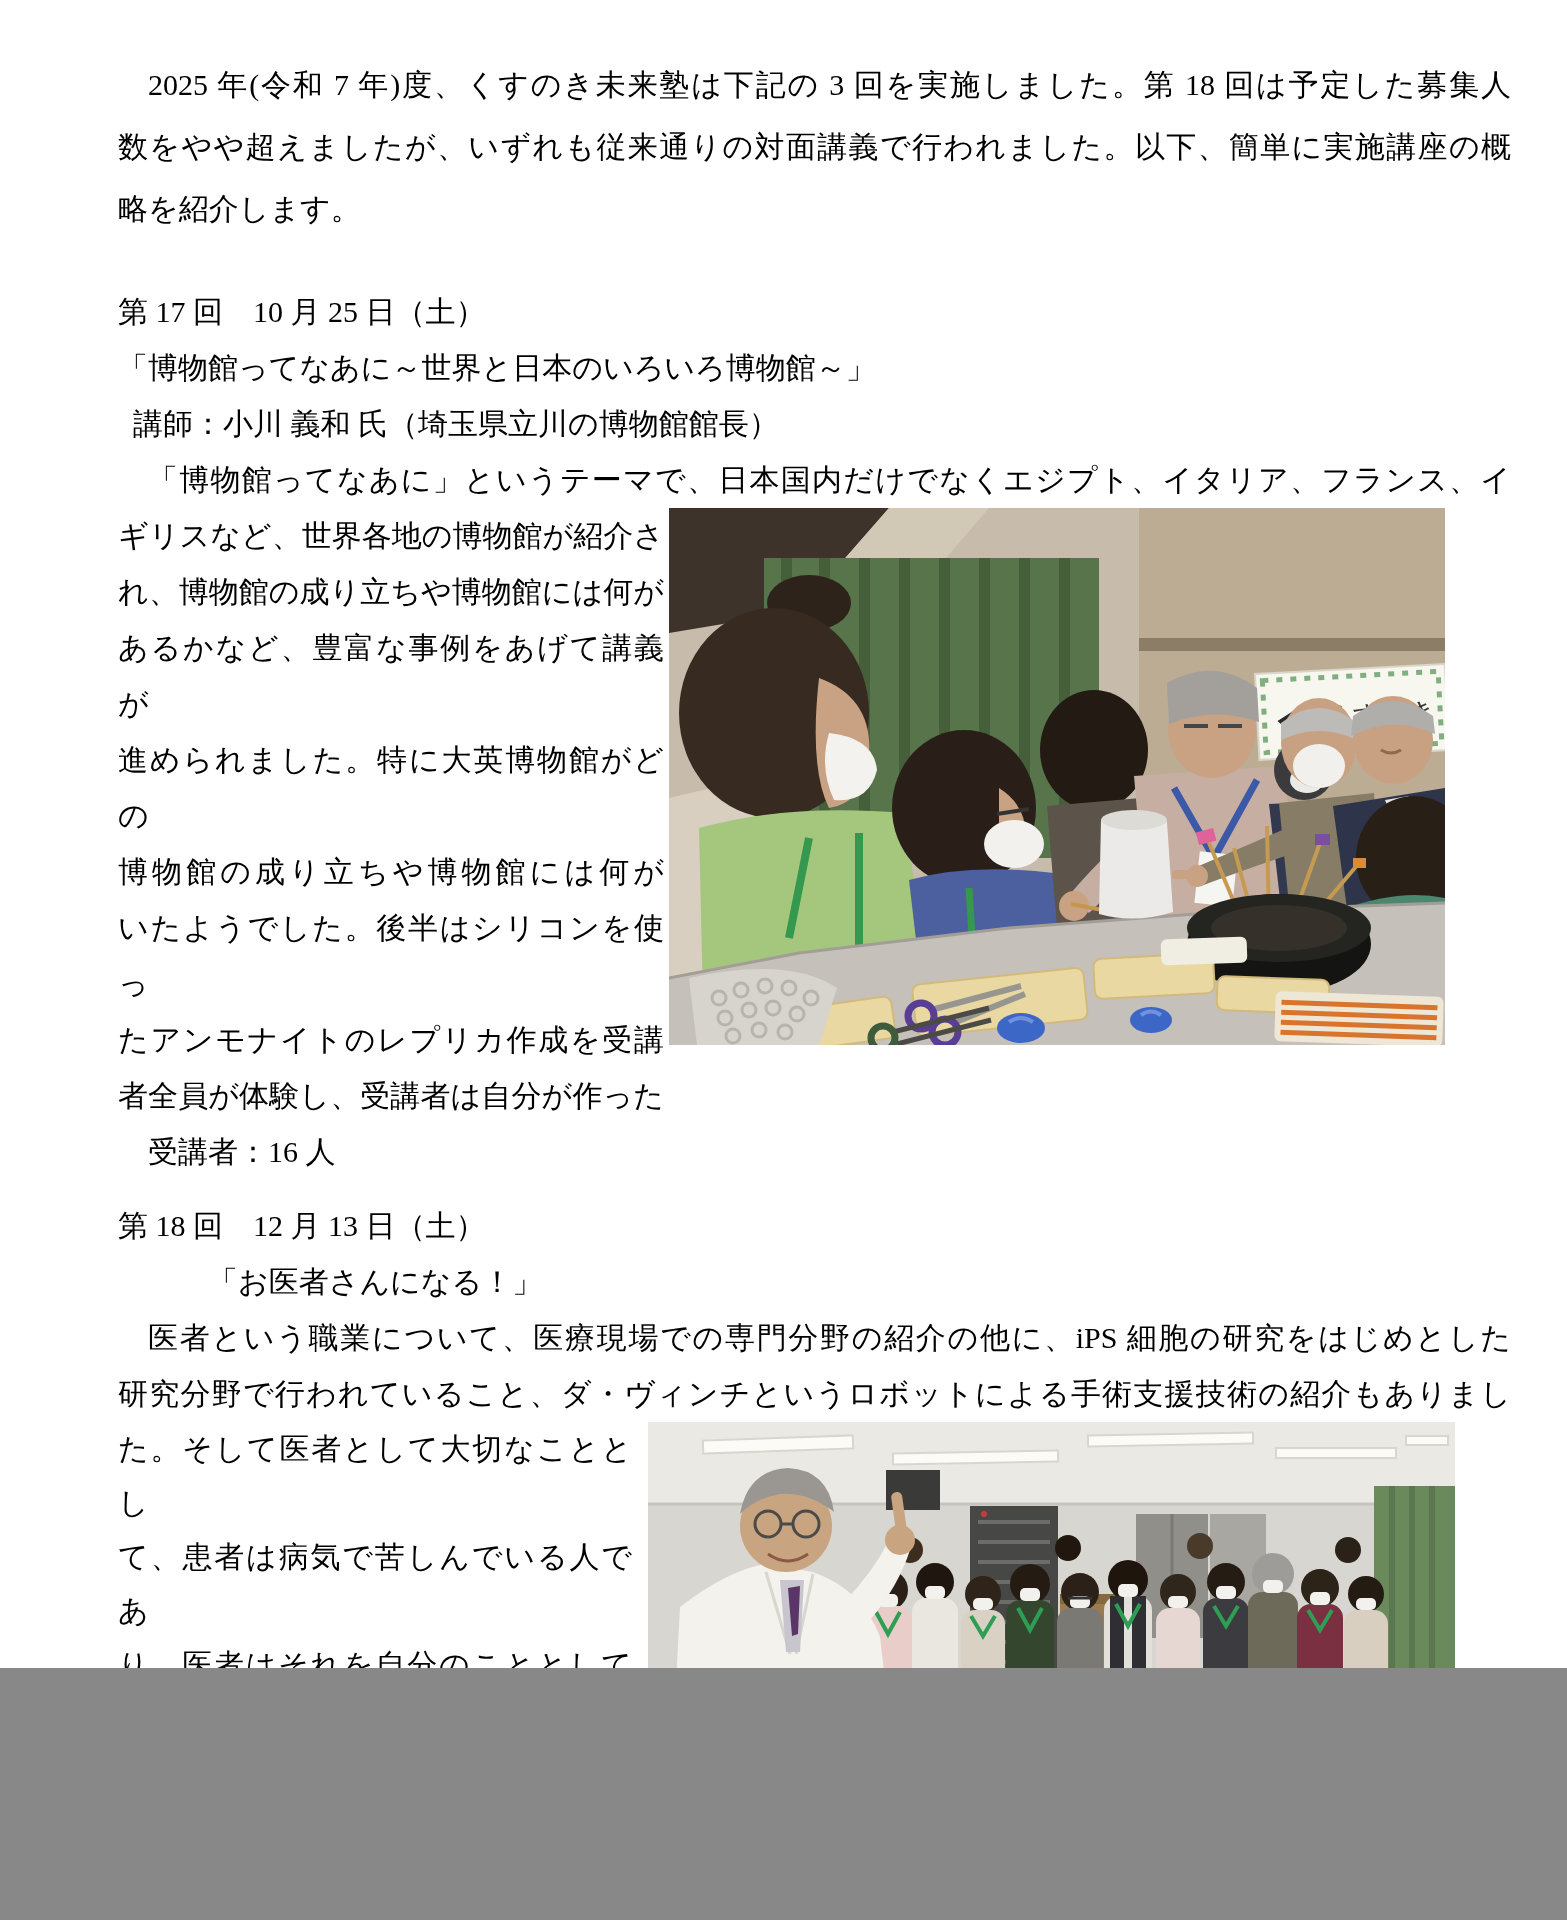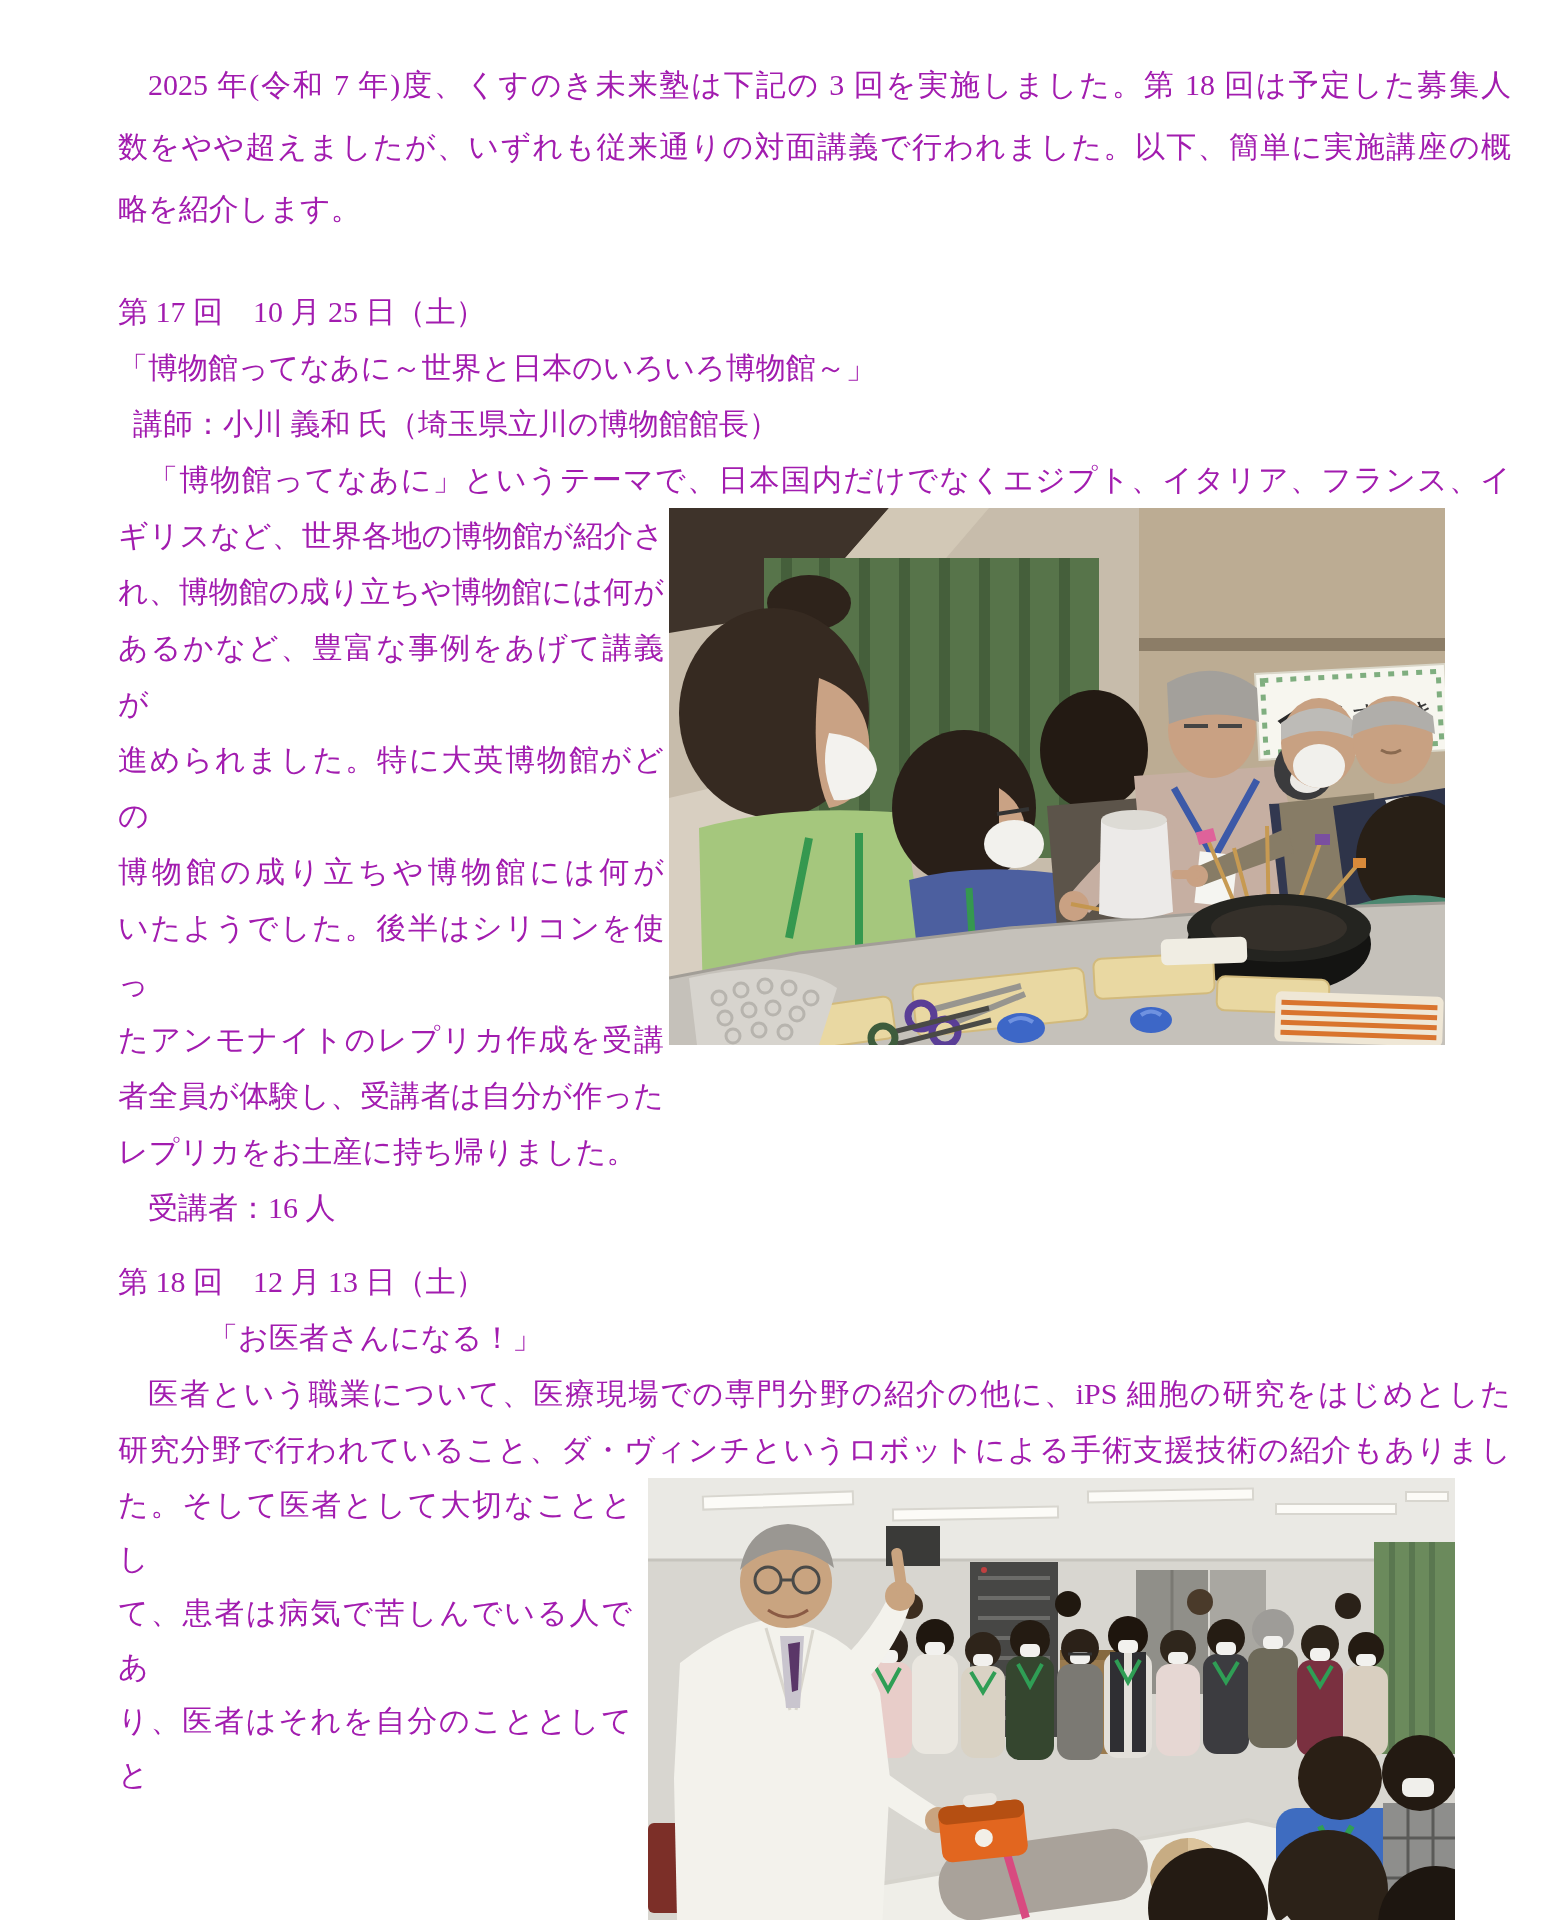--- a/index.html
+++ b/index.html
@@ -1,20 +1,20 @@
 <!DOCTYPE html>
 <html><head>
 <meta charset="utf-8">
 <style>
   html,body{margin:0;padding:0;background:#888;}
   .page{
-    position:relative;width:1567px;height:1920px;background:#ffffff;
+    position:relative;width:1567px;height:1668px;background:#ffffff;
     box-sizing:border-box;padding:54px 56px 0 118px;
     font-family:"Liberation Serif","DejaVu Serif",serif;
-    font-size:30px;color:#a21caf;overflow:hidden;margin:0 auto;
+    font-size:30px;color:#000000;overflow:hidden;margin:0 auto;
   }
   .ln{line-height:62px;}
   .hl{line-height:56px;}
   .jl{text-align:justify;text-align-last:justify;}
   .ind1{text-indent:1em;}
   .ind05{text-indent:.5em;}
   .ind3{text-indent:3em;}
   .s17{margin-top:44px;}
   .s18{margin-top:18px;}
   .row{display:flex;align-items:flex-start;}
@@ -45,21 +45,20 @@
     <div class="row">
       <div class="col17">
         <div class="cl jl line-el">ギリスなど、世界各地の博物館が紹介さ</div>
         <div class="cl jl line-el">れ、博物館の成り立ちや博物館には何が</div>
         <div class="cl jl line-el">あるかなど、豊富な事例をあげて講義が</div>
         <div class="cl jl line-el">進められました。特に大英博物館がどの</div>
         <div class="cl jl line-el">博物館の成り立ちや博物館には何が</div>
         <div class="cl jl line-el">いたようでした。後半はシリコンを使っ</div>
         <div class="cl jl line-el">たアンモナイトのレプリカ作成を受講</div>
         <div class="cl jl line-el">者全員が体験し、受講者は自分が作った</div>
-        <div class="cl line-el">レプリカをお土産に持ち帰りました。</div>
         <div class="cl ind1 line-el">受講者：16 人</div>
       </div>
 
       <svg class="photo" width="776" height="537" viewBox="0 0 776 537" xmlns="http://www.w3.org/2000/svg">
         <rect x="0" y="0" width="776" height="537" fill="#c7bcab"></rect>
         <polygon points="0,0 220,0 150,80 60,115 0,125" fill="#3e332a"></polygon>
         <polygon points="220,0 320,0 200,140 150,80" fill="#d2c8b6"></polygon>
         <rect x="470" y="0" width="306" height="400" fill="#bcac93"></rect>
         <rect x="470" y="130" width="306" height="13" fill="#8c7d67"></rect>
 

